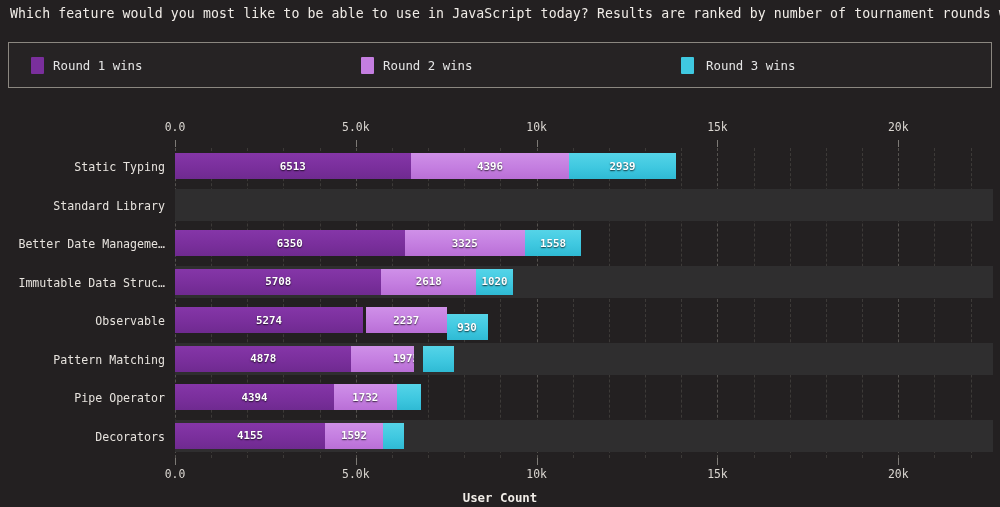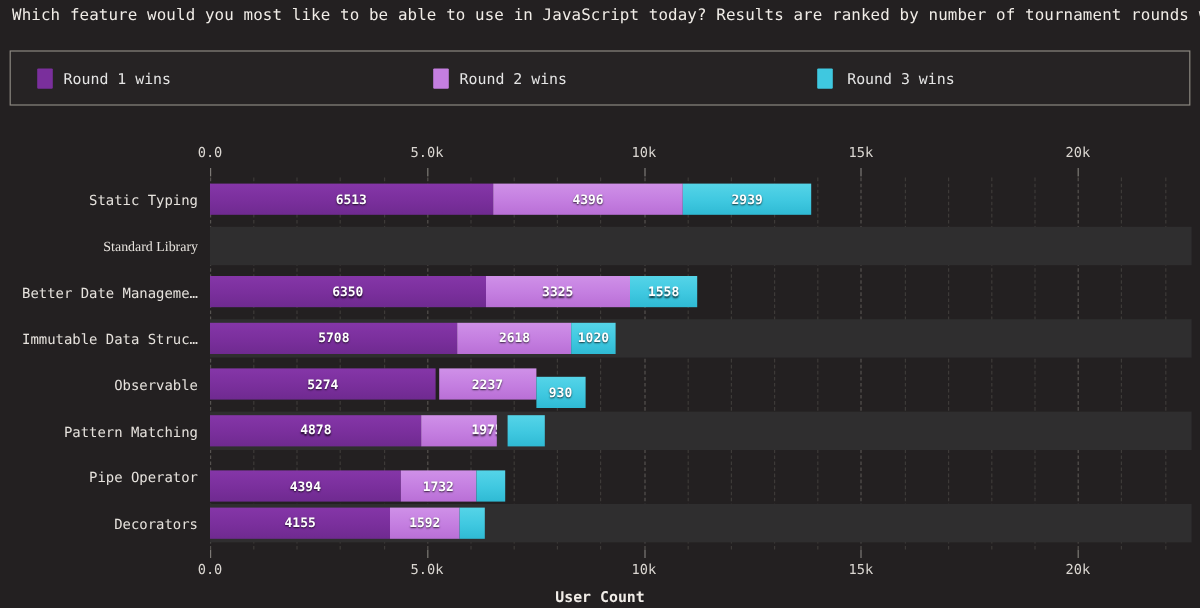--- a/index.html
+++ b/index.html
@@ -149,21 +149,21 @@
         <div class="ticklabel-bot" style="left: 536.627px;">10k</div>
         <div class="tick-top" style="left: 717.44px;"></div>
         <div class="ticklabel-top" style="left: 717.44px;">15k</div>
         <div class="tick-bot" style="left: 717.44px;"></div>
         <div class="ticklabel-bot" style="left: 717.44px;">15k</div>
         <div class="tick-top" style="left: 898.254px;"></div>
         <div class="ticklabel-top" style="left: 898.254px;">20k</div>
         <div class="tick-bot" style="left: 898.254px;"></div>
         <div class="ticklabel-bot" style="left: 898.254px;">20k</div>
         <div class="catlabel" style="top: 60px; left: 0px; width: 165px;">Static Typing</div>
-        <div class="catlabel" style="top: 98.5px; left: 0px; width: 165px; font-family: Liberation Serif, serif;">Standard Library</div>
+        <div class="catlabel" style="top: 98.5px; left: 0px; width: 165px;">Standard Library</div>
         <div class="catlabel" style="top: 137px; left: 0px; width: 165px;">Better Date Manageme…</div>
         <div class="catlabel" style="top: 175.5px; left: 0px; width: 165px;">Immutable Data Struc…</div>
         <div class="catlabel" style="top: 214px; left: 0px; width: 165px;">Observable</div>
         <div class="catlabel" style="top: 252.5px; left: 0px; width: 165px;">Pattern Matching</div>
         <div class="catlabel" style="top: 291px; left: 0px; width: 165px;">Pipe Operator</div>
         <div class="catlabel" style="top: 329.5px; left: 0px; width: 165px;">Decorators</div>
       </div>
     <div class="plot-area" id="plot-area">
         <div class="gridline minor" style="left: 36.1627px;"></div>
         <div class="gridline minor" style="left: 72.3254px;"></div>
@@ -209,21 +209,21 @@
           <div class="seg s0" style="left: 0px; width: 188px;">5274</div>
           <div class="seg s1" style="left: 190.722px; width: 80.8959px;">2237</div>
           <div class="seg s2" style="left: 271.618px; width: 41px; margin-top: 7px;">930</div>
         </div>
         <div class="band" style="top: 194.5px;"></div>
         <div class="bar-row" style="top: 197.5px; width: 818px;">
           <div class="seg s0" style="left: 0px; width: 176.402px;">4878</div>
           <div class="seg s1" style="left: 176.402px; width: 63px; padding-left: 46px;">1975</div>
           <div class="seg s2" style="left: 247.823px; width: 30.9914px;"></div>
         </div>
-        <div class="bar-row" style="top: 244px; width: 818px;">
+        <div class="bar-row" style="top: 236px; width: 818px;">
           <div class="seg s0" style="left: 0px; width: 158.899px;">4394</div>
           <div class="seg s1" style="left: 158.899px; width: 62.6338px;">1732</div>
           <div class="seg s2" style="left: 221.533px; width: 24.9523px;"></div>
         </div>
         <div class="band" style="top: 271.5px;"></div>
         <div class="bar-row" style="top: 274.5px; width: 818px;">
           <div class="seg s0" style="left: 0px; width: 150.256px;">4155</div>
           <div class="seg s1" style="left: 150.256px; width: 57.571px;">1592</div>
           <div class="seg s2" style="left: 207.827px; width: 20.9744px;"></div>
         </div>

